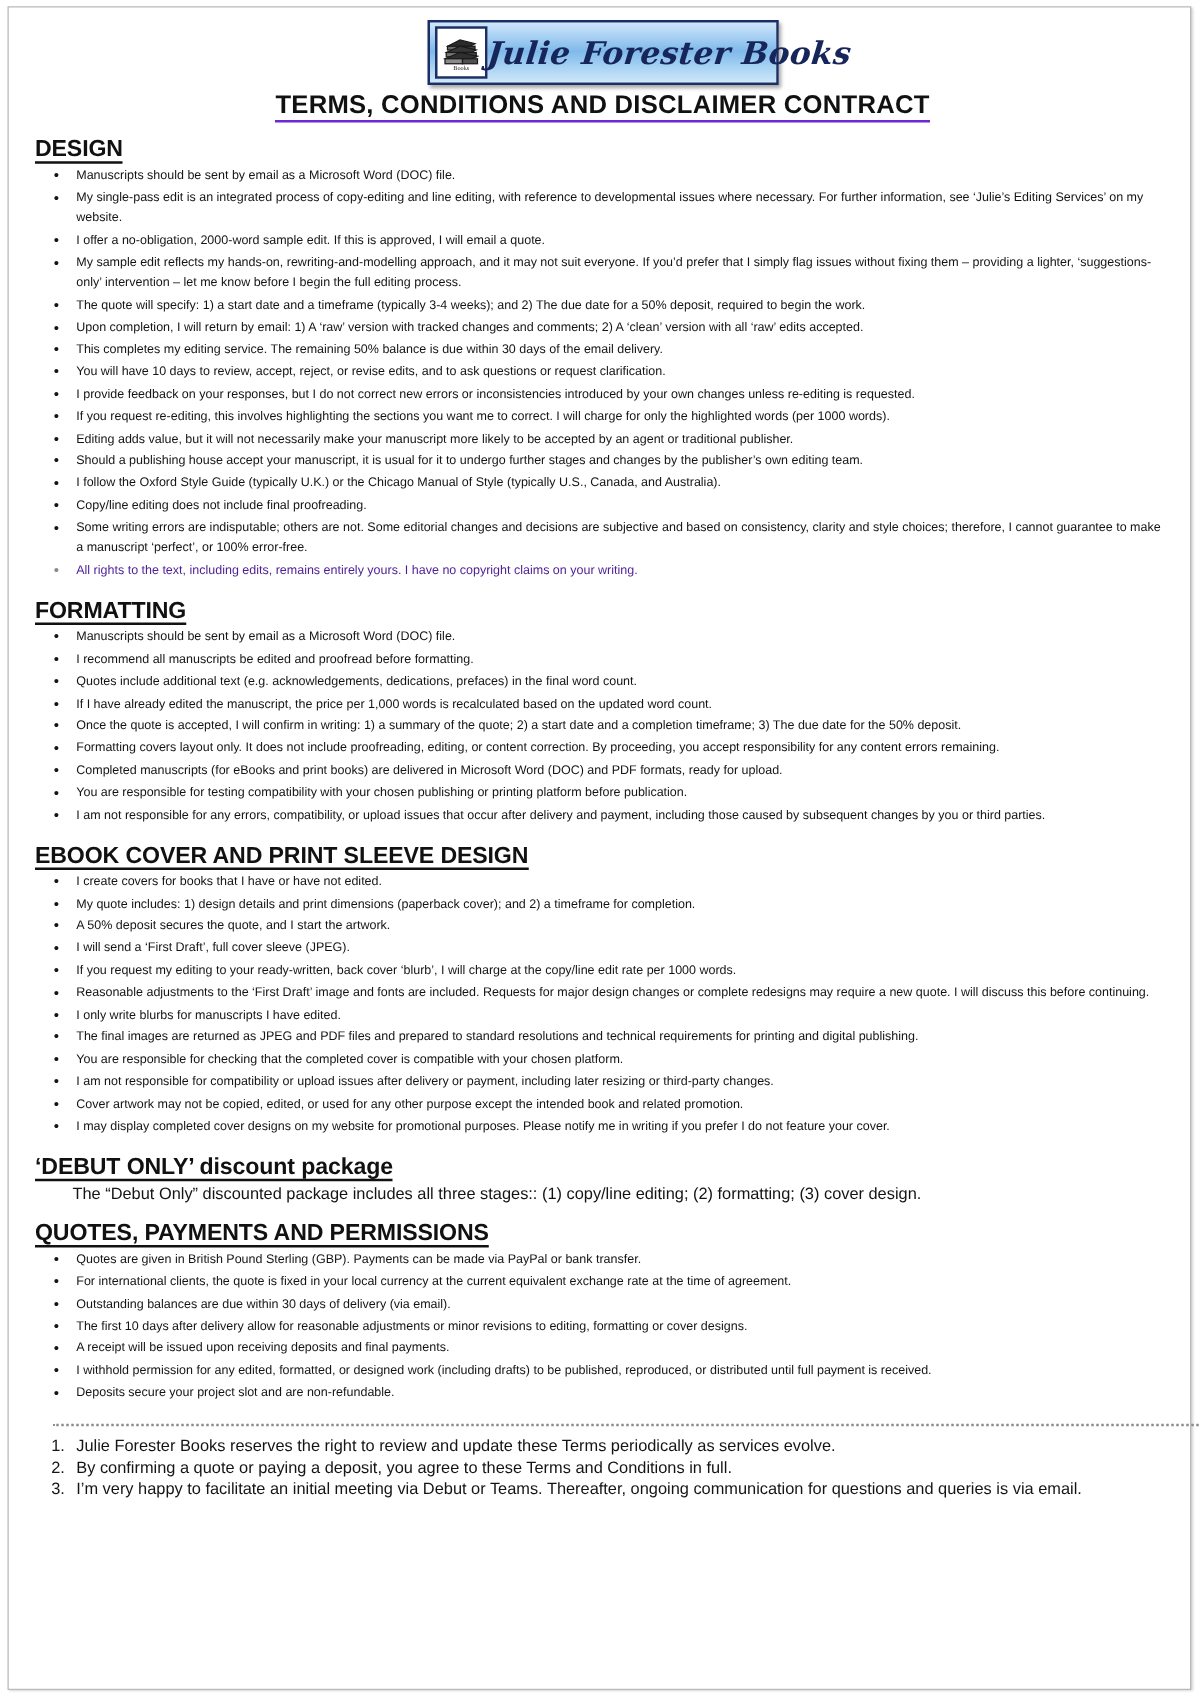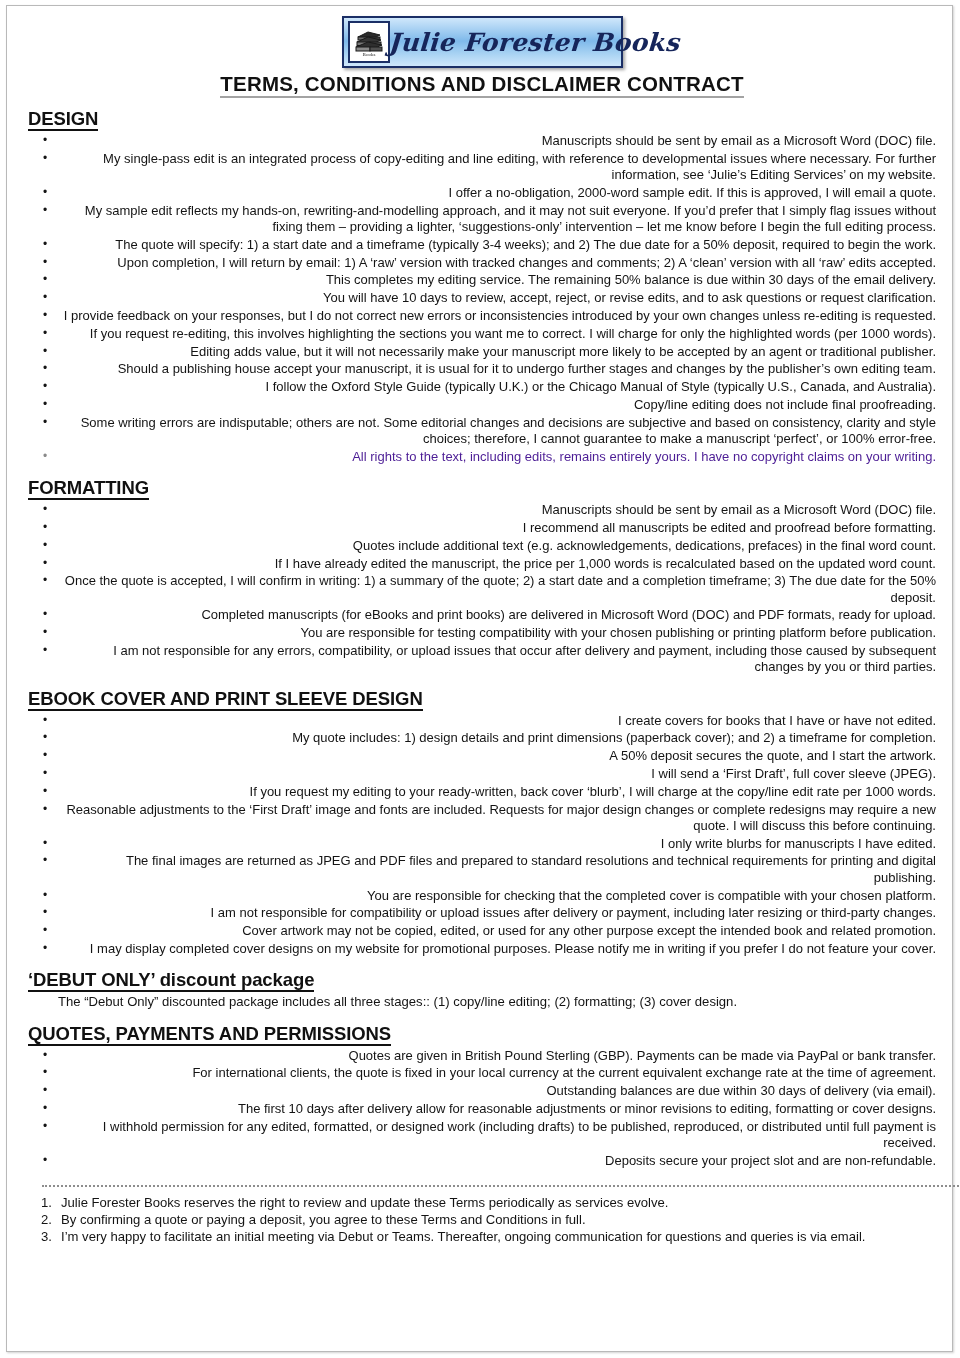--- a/index.html
+++ b/index.html
@@ -84,21 +84,21 @@
   
   .doc-title {
     text-align: center;
     font-size: 20.5px;
     font-weight: bold;
     color: #111111;
     letter-spacing: 0.2px;
     margin: 4px 0 6px 0;
   }
   .doc-title span {
-    border-bottom: 2px solid #a3a3a3;
+    border-bottom: 2px solid #6d28d9;
     padding-bottom: 1px;
   }
 
   h2.section {
     font-size: 18.5px;
     font-weight: bold;
     color: #111111;
     margin: 12px 0 3px 0;
     letter-spacing: -0.1px;
   }
@@ -107,26 +107,26 @@
     padding-bottom: 0px;
   }
 
   ul.bullets {
     list-style: none;
     margin: 0;
     padding: 0;
   }
   ul.bullets > li {
     position: relative;
-    font-size: 13px;
+    font-size: 10px;
     line-height: 16.3px;
     color: #141414;
     padding-left: 33px;
     margin-bottom: 1.5px;
-    text-align: right;
+    text-align: left;
   }
   ul.bullets > li::before {
     content: "\2022";
     position: absolute;
     left: 15px;
     top: -1px;
     font-size: 12px;
     color: #141414;
   }
   ul.bullets > li.faded {
@@ -225,20 +225,21 @@
           <li>Some writing errors are indisputable; others are not. Some editorial changes and decisions are subjective and based on consistency, clarity and style choices; therefore, I cannot guarantee to make a manuscript ‘perfect’, or 100% error-free.</li>
           <li class="faded">All rights to the text, including edits, remains entirely yours. I have no copyright claims on your writing.</li>
         </ul>
         <h2 class="section"><span>FORMATTING</span></h2>
         <ul class="bullets">
           <li>Manuscripts should be sent by email as a Microsoft Word (DOC) file.</li>
           <li>I recommend all manuscripts be edited and proofread before formatting.</li>
           <li>Quotes include additional text (e.g. acknowledgements, dedications, prefaces) in the final word count.</li>
           <li>If I have already edited the manuscript, the price per 1,000 words is recalculated based on the updated word count.</li>
           <li>Once the quote is accepted, I will confirm in writing: 1) a summary of the quote; 2) a start date and a completion timeframe; 3) The due date for the 50% deposit.</li>
+          <li>Formatting covers layout only. It does not include proofreading, editing, or content correction. By proceeding, you accept responsibility for any content errors remaining.</li>
           <li>Completed manuscripts (for eBooks and print books) are delivered in Microsoft Word (DOC) and PDF formats, ready for upload.</li>
           <li>You are responsible for testing compatibility with your chosen publishing or printing platform before publication.</li>
           <li>I am not responsible for any errors, compatibility, or upload issues that occur after delivery and payment, including those caused by subsequent changes by you or third parties.</li>
         </ul>
         <h2 class="section"><span>EBOOK COVER AND PRINT SLEEVE DESIGN</span></h2>
         <ul class="bullets">
           <li>I create covers for books that I have or have not edited.</li>
           <li>My quote includes: 1) design details and print dimensions (paperback cover); and 2) a timeframe for completion.</li>
           <li>A 50% deposit secures the quote, and I start the artwork.</li>
           <li>I will send a ‘First Draft’, full cover sleeve (JPEG).</li>
@@ -259,20 +260,21 @@
     <p class="indented">The “Debut Only” discounted package includes all three stages:: (1) copy/line editing; (2) formatting; (3) cover design.</p>
 
     <h2 class="section">
       <span>QUOTES, PAYMENTS AND PERMISSIONS</span>
     </h2>
     <ul class="bullets" id="quotes-host">
         <li>Quotes are given in British Pound Sterling (GBP). Payments can be made via PayPal or bank transfer.</li>
         <li>For international clients, the quote is fixed in your local currency at the current equivalent exchange rate at the time of agreement.</li>
         <li>Outstanding balances are due within 30 days of delivery (via email).</li>
         <li>The first 10 days after delivery allow for reasonable adjustments or minor revisions to editing, formatting or cover designs.</li>
+        <li>A receipt will be issued upon receiving deposits and final payments.</li>
         <li>I withhold permission for any edited, formatted, or designed work (including drafts) to be published, reproduced, or distributed until full payment is received.</li>
         <li>Deposits secure your project slot and are non-refundable.</li>
       </ul>
 
     <div class="dotted-rule"></div>
 
     <ol class="footer-list" id="footer-host">
         <li>Julie Forester Books reserves the right to review and update these Terms periodically as services evolve.</li>
         <li>By confirming a quote or paying a deposit, you agree to these Terms and Conditions in full.</li>
         <li>I’m very happy to facilitate an initial meeting via Debut or Teams. Thereafter, ongoing communication for questions and queries is via email.</li>

